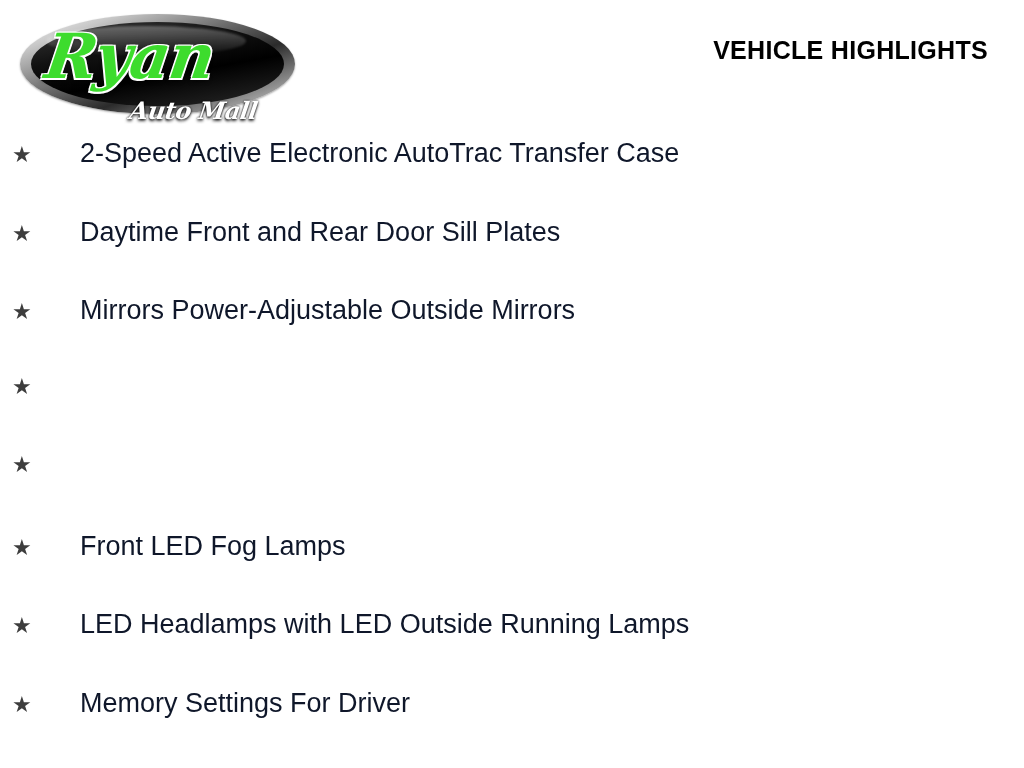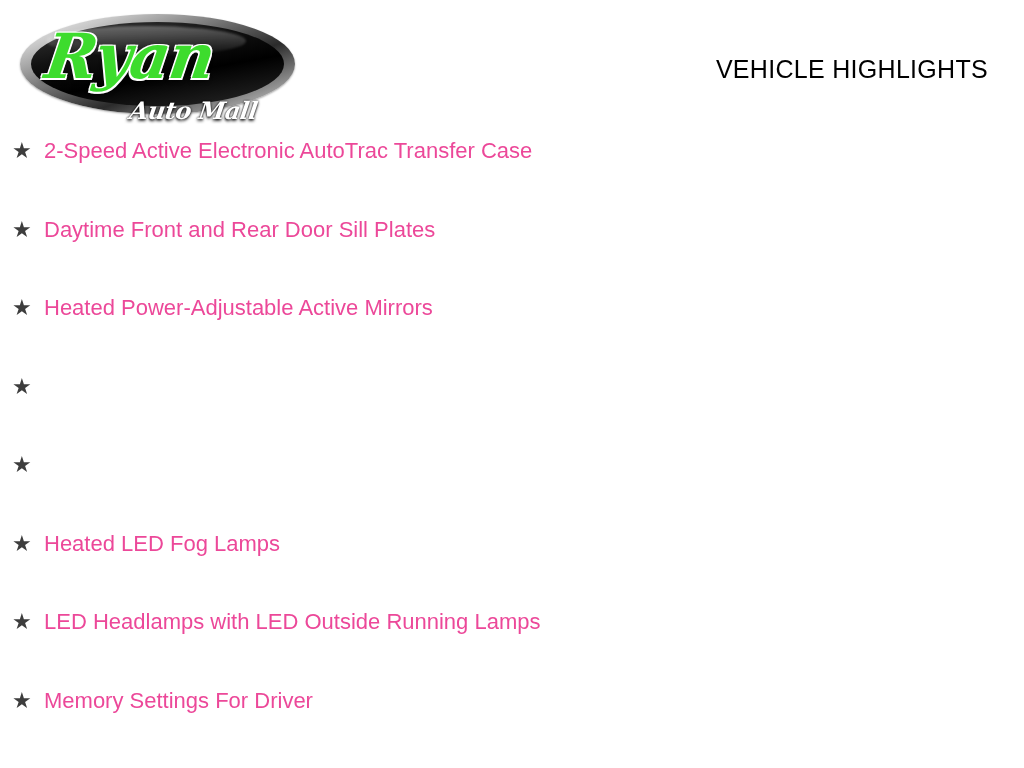--- a/index.html
+++ b/index.html
@@ -92,23 +92,23 @@
     font-size: 24px;
     color: #ffffff;
     letter-spacing: -0.5px;
     text-shadow: 0 2px 3px rgba(0,0,0,0.8), 0 0 2px #000;
     transform: skewX(-8deg);
   }
 
   .doc-title {
     position: absolute;
     right: 36px;
-    top: 55px;
+    top: 36px;
     font-size: 25px;
-    font-weight: normal;
+    font-weight: bold;
     color: #000000;
     letter-spacing: 0.3px;
   }
 
   
   .highlights {
     margin: 0;
     padding: 0 0 0 0;
     list-style: none;
     position: absolute;
@@ -124,24 +124,25 @@
   }
   .bullet-star {
     flex: 0 0 auto;
     width: 32px;
     font-size: 22px;
     line-height: 1;
     color: #3d3d3d;
     text-align: left;
   }
   .highlight-text {
-    font-size: 22px;
-    color: #ec4899;
+    font-size: 27px;
+    color: #0f172a;
     line-height: 1;
     white-space: nowrap;
+    margin-left: 36px;
   }
 </style>
 </head>
 <body>
 
 <div class="page">
 
   <div class="header">
 
     <div class="logo">
@@ -159,31 +160,31 @@
     <li class="highlight-item">
       <span class="bullet-star">★</span>
       <span class="highlight-text">2-Speed Active Electronic AutoTrac Transfer Case</span>
     </li>
     <li class="highlight-item">
       <span class="bullet-star">★</span>
       <span class="highlight-text">Daytime Front and Rear Door Sill Plates</span>
     </li>
     <li class="highlight-item">
       <span class="bullet-star">★</span>
-      <span class="highlight-text">Heated Power-Adjustable Active Mirrors</span>
+      <span class="highlight-text">Mirrors Power-Adjustable Outside Mirrors</span>
     </li>
     <li class="highlight-item">
       <span class="bullet-star">★</span>
     </li>
     <li class="highlight-item">
       <span class="bullet-star">★</span>
     </li>
     <li class="highlight-item">
       <span class="bullet-star">★</span>
-      <span class="highlight-text">Heated LED Fog Lamps</span>
+      <span class="highlight-text">Front LED Fog Lamps</span>
     </li>
     <li class="highlight-item">
       <span class="bullet-star">★</span>
       <span class="highlight-text">LED Headlamps with LED Outside Running Lamps</span>
     </li>
     <li class="highlight-item">
       <span class="bullet-star">★</span>
       <span class="highlight-text">Memory Settings For Driver</span>
     </li>
   </ul>

